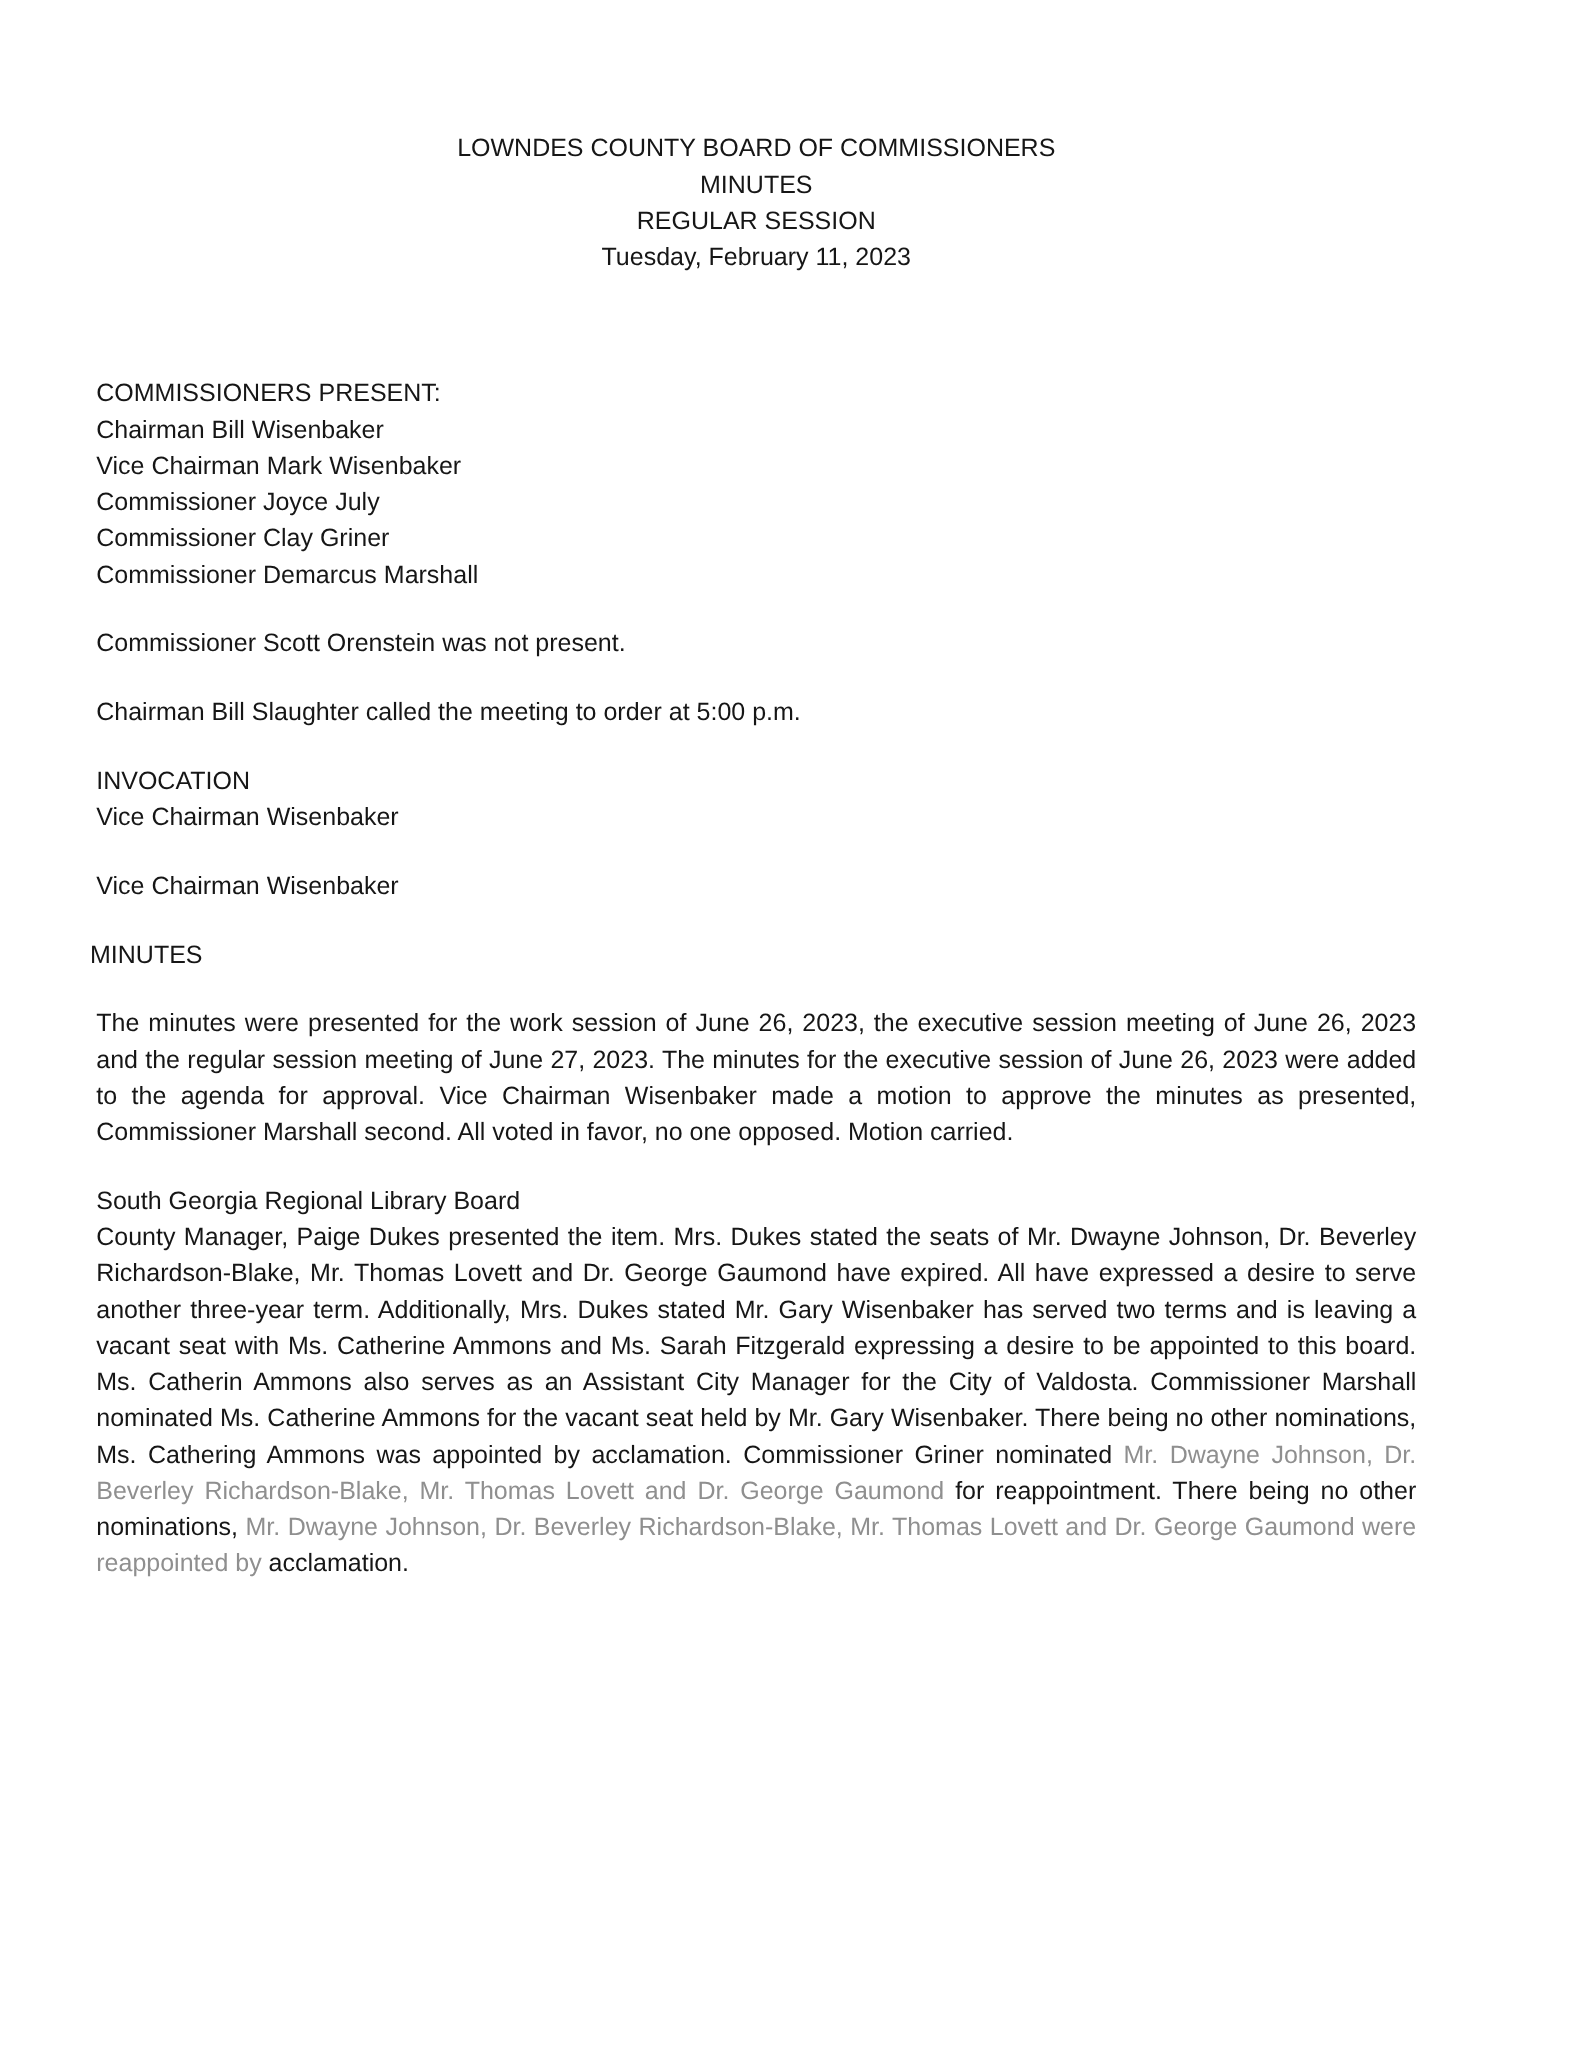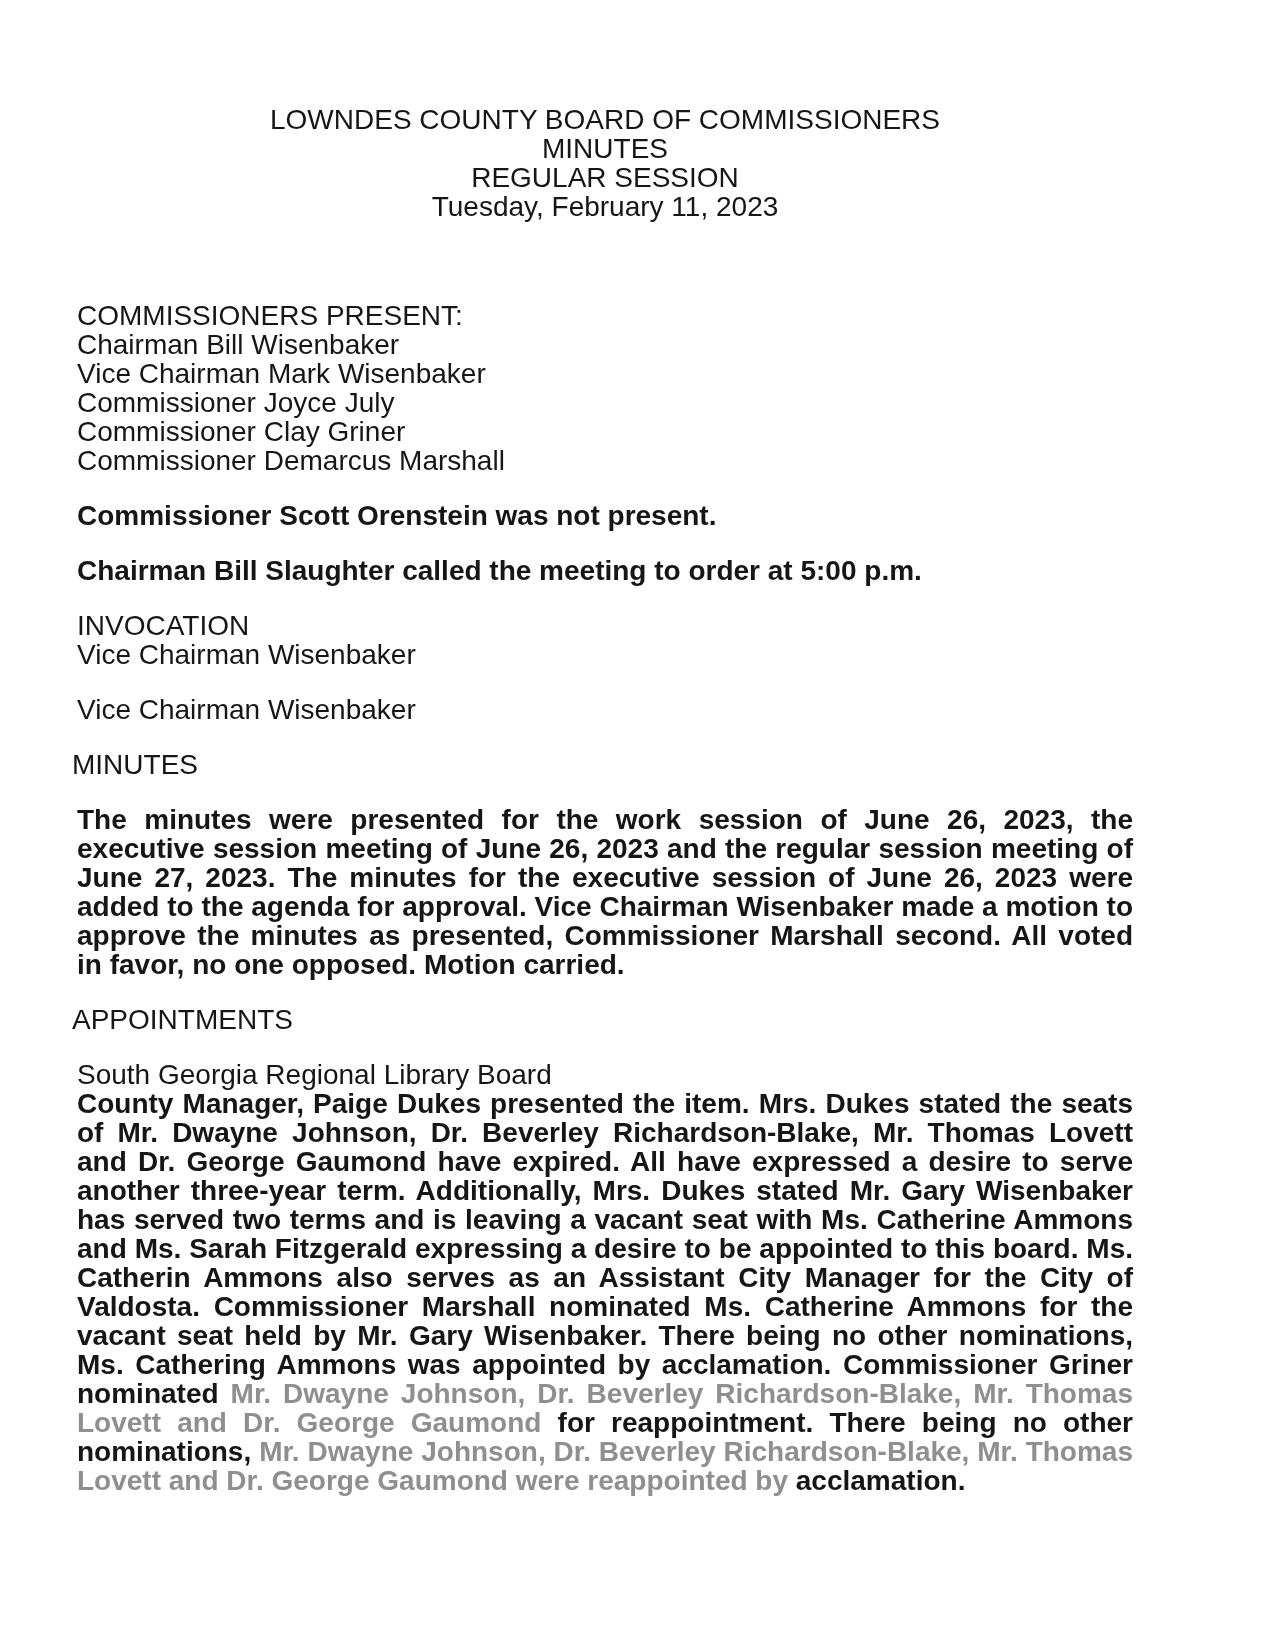--- a/index.html
+++ b/index.html
@@ -11,34 +11,33 @@
     width: 1275px;
     height: 1650px;
     font-family: "Liberation Sans", sans-serif;
     color: var(--ink, #141414);
   }
   .page {
     box-sizing: border-box;
     width: 1275px;
     height: 1650px;
     padding: 105px 142px 40px 77px;
-    font-size: 28px;
+    font-size: 20px;
     line-height: 29px;
     overflow: hidden;
   }
   .doc-header {
     text-align: center;
     margin: 0 0 80px 0;
   }
   .block {
     margin: 0 0 26px 0;
   }
   p {
     margin: 0;
-    font-weight: bold;
   }
   .para {
     text-align: justify;
   }
   .bold {
     font-weight: normal;
   }
   .shift-left {
     margin-left: -5px;
   }
@@ -77,20 +76,19 @@
   </section>
 
   <section class="block">
     <div>Vice Chairman Wisenbaker</div>
   </section>
 
   <div class="block bold shift-left">MINUTES</div>
 
   <p class="block para">The minutes were presented for the work session of June 26, 2023, the executive session meeting of June 26, 2023 and the regular session meeting of June 27, 2023.  The minutes for the executive session of June 26, 2023 were added to the agenda for approval.  Vice Chairman Wisenbaker made a motion to approve the minutes as presented, Commissioner Marshall second.  All voted in favor, no one opposed. Motion carried.</p>
 
-  <div class="block bold shift-left">APPOINTMENTS</div>
 
   <section>
     <div class="bold">South Georgia Regional Library Board</div>
     <p class="para"><span>County Manager, Paige Dukes presented the item.  Mrs. Dukes stated the seats of Mr. Dwayne Johnson, Dr. Beverley Richardson-Blake, Mr. Thomas Lovett and Dr. George Gaumond have expired. All have expressed a desire to serve another three-year term.  Additionally, Mrs. Dukes stated Mr. Gary Wisenbaker has served two terms and is leaving a vacant seat with Ms. Catherine Ammons and Ms. Sarah Fitzgerald expressing a desire to be appointed to this board.  Ms. Catherin Ammons also serves as an Assistant City Manager for the City of Valdosta. Commissioner Marshall nominated Ms. Catherine Ammons for the vacant seat held by Mr. Gary Wisenbaker. There being no other nominations, Ms. Cathering Ammons was appointed by acclamation. Commissioner Griner nominated </span><span class="muted">Mr. Dwayne Johnson, Dr. Beverley Richardson-Blake, Mr. Thomas Lovett and Dr. George Gaumond</span><span> for reappointment.  There being no other nominations, </span><span class="muted">Mr. Dwayne Johnson, Dr. Beverley Richardson-Blake, Mr. Thomas Lovett and Dr. George Gaumond were reappointed by </span><span>acclamation.</span></p>
   </section>
 
 </main>
 
 </body></html>

